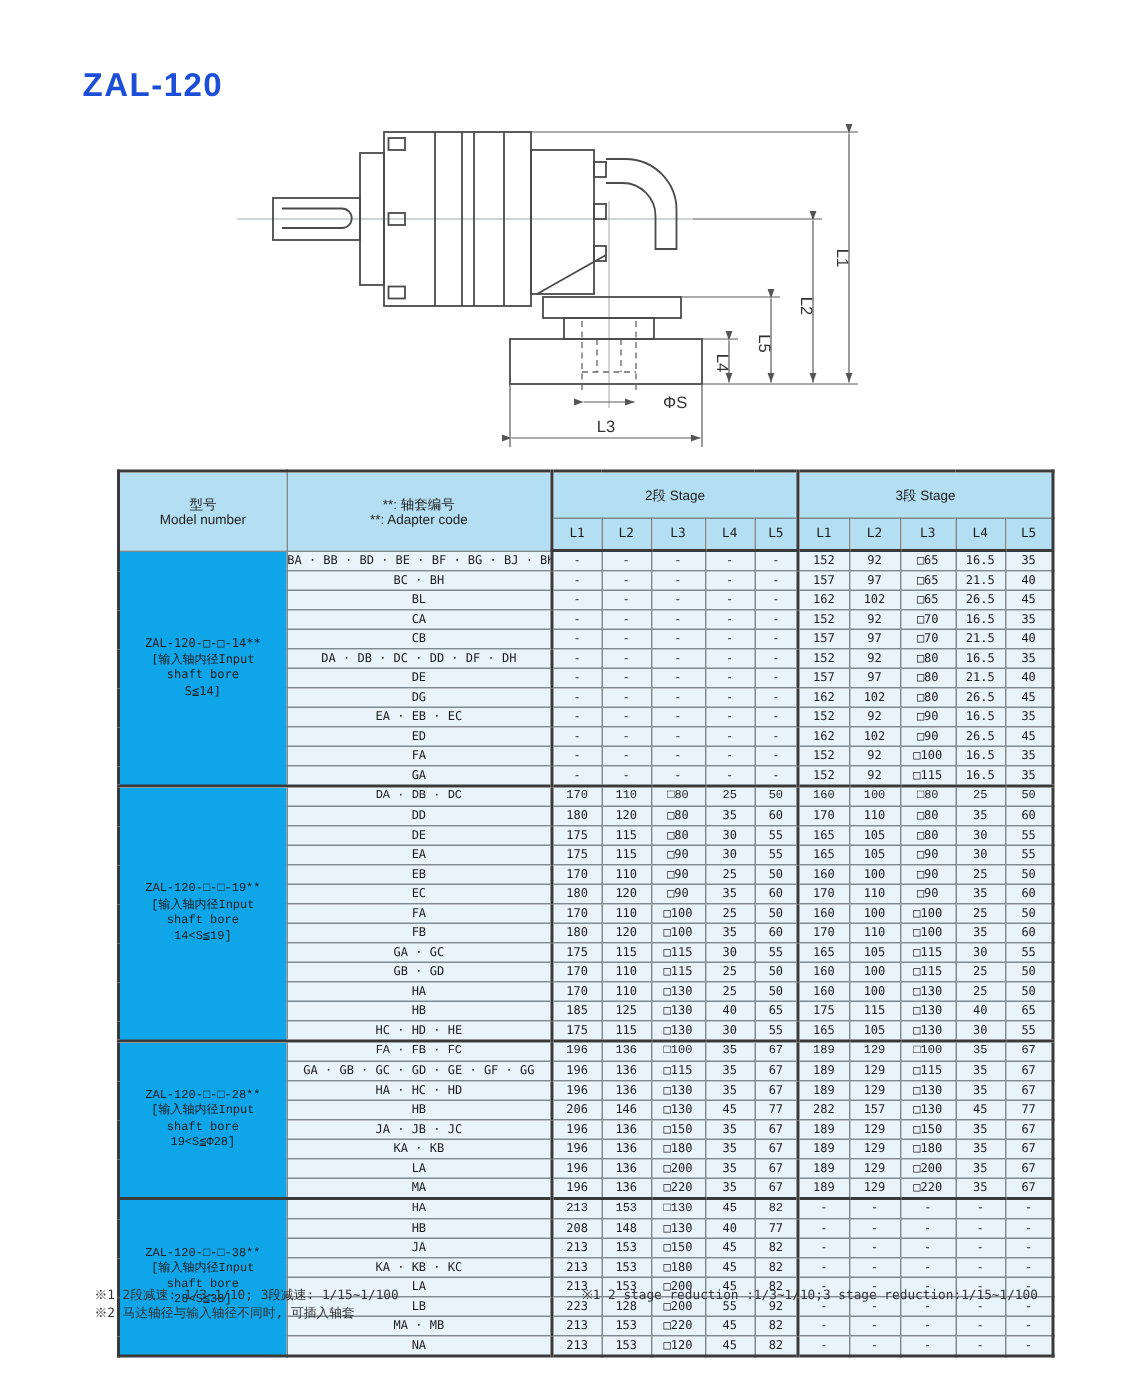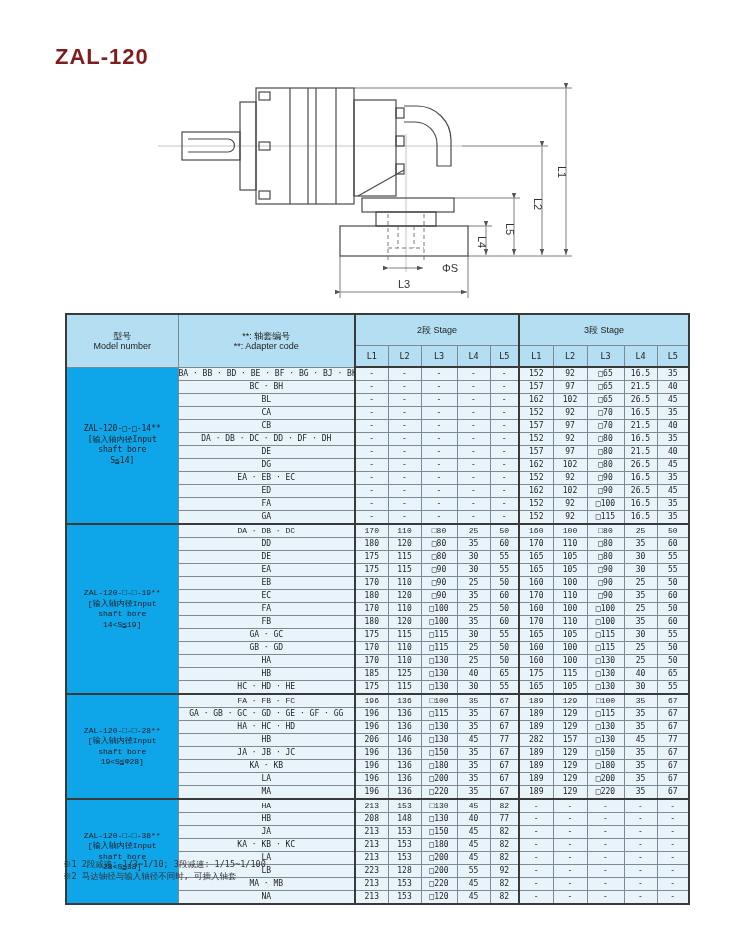--- a/index.html
+++ b/index.html
@@ -1,23 +1,23 @@
 <!DOCTYPE html>
 <html><head>
 <meta charset="utf-8">
 <style>
   html,body{margin:0;padding:0;background:#ffffff;}
   .page{position:relative;width:750px;height:927px;background:#ffffff;overflow:hidden;
         font-family:"Liberation Sans",sans-serif;color:#1a1a1a;}
   .title{position:absolute;left:55px;top:44px;font-size:22px;font-weight:bold;
-         letter-spacing:1px;color:#7f1d1d;}
+         letter-spacing:1px;color:#1d4ed8;}
   .drawing{position:absolute;left:140px;top:76px;}
 
   
-  table.spec{position:absolute;left:65px;top:313px;width:623px;border-collapse:collapse;
+  table.spec{position:absolute;left:78px;top:313px;width:623px;border-collapse:collapse;
              table-layout:fixed;border:2px solid #3a3a3a;
              font-family:"DejaVu Sans Mono",monospace;font-size:8px;line-height:10px;}
   table.spec th,table.spec td{border:1px solid #7e8a91;padding:0;text-align:center;
              vertical-align:middle;color:#1d1d1d;overflow:hidden;white-space:nowrap;}
   table.spec thead th{background:#b4def1;font-family:"Liberation Sans",sans-serif;
              font-weight:normal;font-size:9px;}
   table.spec thead tr.top th{height:30px;}
   table.spec thead tr.sub th{height:20px;font-family:"DejaVu Sans Mono",monospace;
              font-size:8.5px;border-bottom:2px solid #3a3a3a;}
   td.model-cell{background:#0ea5e9;font-size:8px;line-height:10.5px;}
@@ -709,16 +709,17 @@
         </tr>
       </tbody>
   </table>
 
   <div class="footnotes">
     <div class="fn-zh">
       <div>※1 2段减速: 1/3~1/10; 3段减速: 1/15~1/100</div>
       <div>※2 马达轴径与输入轴径不同时, 可插入轴套</div>
     </div>
     <div class="fn-en">
+      <div>※1 2 stage reduction :1/3~1/10;3 stage reduction:1/15~1/100</div>
     </div>
   </div>
 
 </div>
 
 </body></html>

